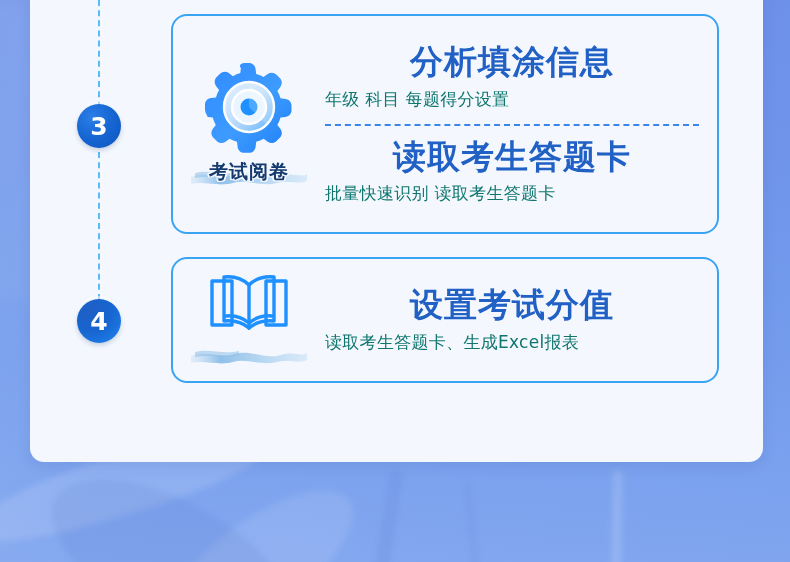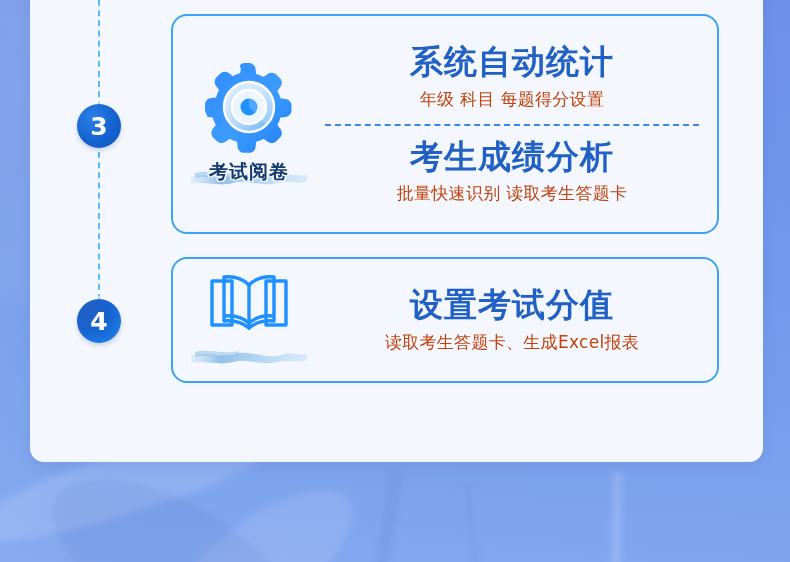--- a/index.html
+++ b/index.html
@@ -163,23 +163,22 @@
   .title {
     color: #2160c4;
     font-weight: bold;
     font-size: 33px;
     letter-spacing: 1px;
     text-align: center;
     line-height: 1.15;
     font-family: "DejaVu Sans", "Liberation Sans", sans-serif;
   }
   .subtitle {
-    color: #c2410c;
+    color: #0f766e;
     font-size: 17px;
-    text-align: center;
     line-height: 1.3;
     margin-top: 7px;
     letter-spacing: 0.3px;
     font-family: "DejaVu Sans", "Liberation Sans", sans-serif;
   }
   .divider {
     height: 0;
     border-top: 2px dashed #3b86e8;
     margin: 13px 0 12px 0;
   }
@@ -287,26 +286,26 @@
             <path fill="url(#brush3)" d="M2 13 C16 7, 30 16, 46 11 C62 6, 76 17, 92 12 C104 8, 112 14, 118 10
               L118 17 C110 21, 100 16, 88 19 C72 23, 58 15, 44 19 C30 23, 16 17, 2 20 Z"></path>
             <path fill="#8fc0e8" fill-opacity="0.55" d="M6 9 C20 5, 34 12, 50 8 L50 12 C34 16, 20 11, 6 14 Z"></path>
           </svg>
           <span class="brush-text">考试阅卷</span>
         </div>
       </div>
 
       <div class="text-col">
         <div>
-          <div class="title">系统自动统计</div>
+          <div class="title">分析填涂信息</div>
           <div class="subtitle">年级  科目  每题得分设置</div>
         </div>
         <div class="divider"></div>
         <div>
-          <div class="title">考生成绩分析</div>
+          <div class="title">读取考生答题卡</div>
           <div class="subtitle">批量快速识别  读取考生答题卡</div>
         </div>
       </div>
     </div>
   </div>
 
   <div class="card c4">
     <div class="card-inner">
       <div class="icon-col">
         <span>

